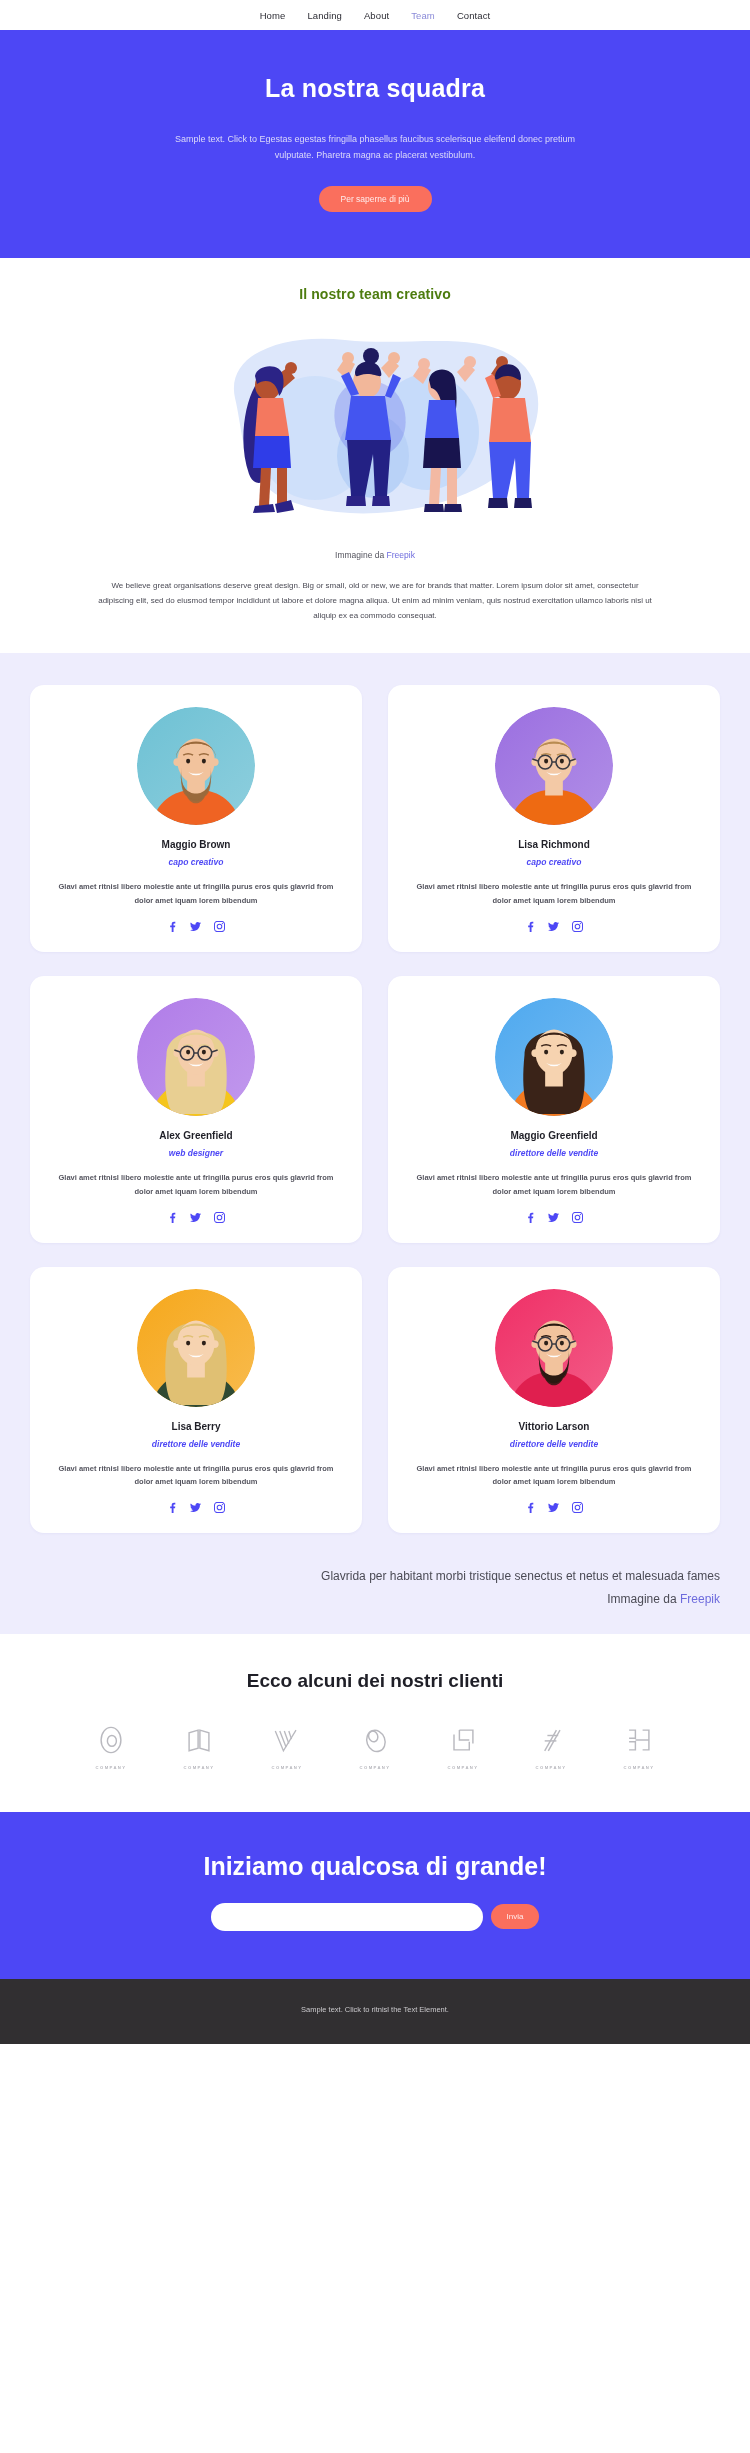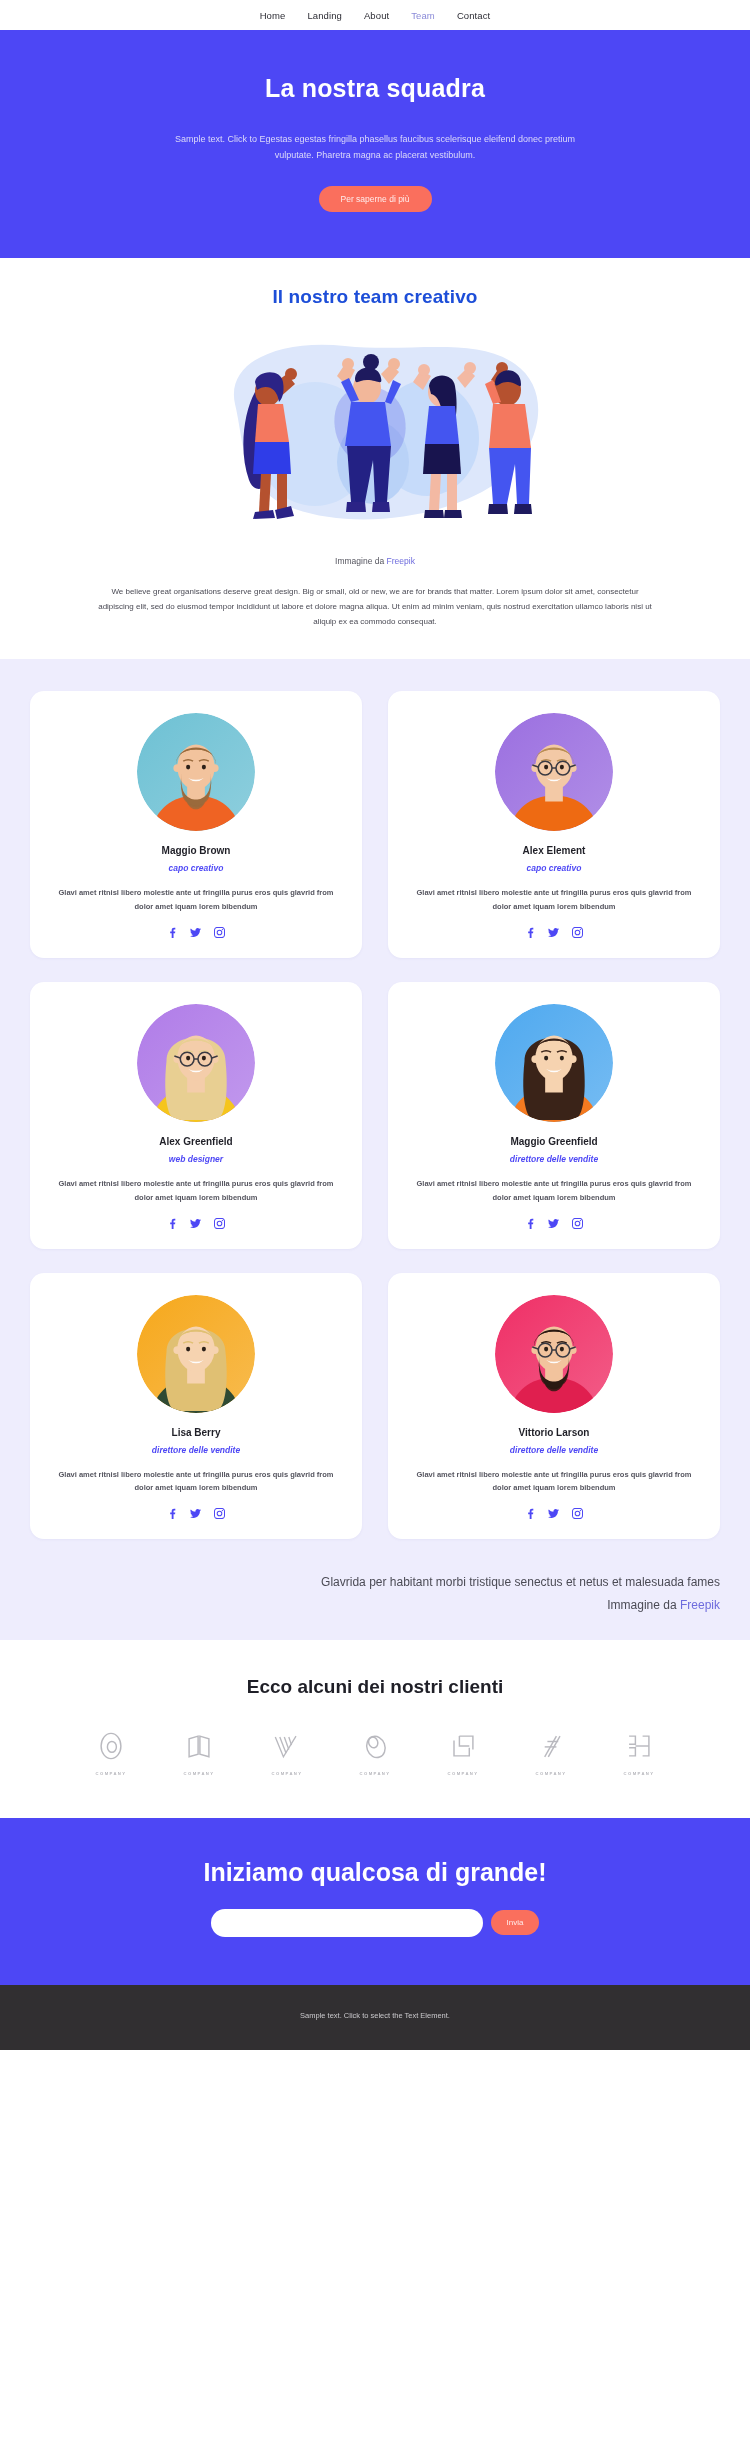--- a/index.html
+++ b/index.html
@@ -62,23 +62,23 @@
     font-family: inherit;
   }
 
   
   .creative {
     background: #ffffff;
     padding: 28px 0 30px;
     text-align: center;
   }
   .section-title {
-    font-size: 19px;
+    font-size: 14px;
     font-weight: bold;
-    color: #1d4ed8;
+    color: #4d7c0f;
     letter-spacing: .1px;
   }
   .illus-wrap {
     width: 360px;
     height: 210px;
     margin: 26px auto 0;
     position: relative;
   }
   .illus-wrap svg { display: block; width: 100%; height: 100%; }
   .caption {
@@ -438,21 +438,21 @@
       <g stroke="#3a3a42" stroke-width="1.6" fill="none">
          <circle cx="51" cy="56" r="7"></circle>
                   <circle cx="69" cy="56" r="7"></circle>
          <line x1="58" y1="56" x2="62" y2="56"></line>
          <line x1="44" y1="55" x2="38" y2="53"></line>
                   <line x1="76" y1="55" x2="82" y2="53"></line>
        </g>
     </g>
   </svg>
           </div>
-    <div class="member-name">Alex Element</div>
+    <div class="member-name">Lisa Richmond</div>
     <div class="member-role">capo creativo</div>
     <div class="member-desc">Glavi amet ritnisl libero molestie ante ut fringilla purus eros quis glavrid from dolor amet iquam lorem bibendum</div>
     <div class="socials">
       <span class="soc-icon">
               <svg width="9" height="11" viewBox="0 0 9 16">
                 <path d="M6 16V9h2.2l.33-2.6H6V4.8c0-.75.2-1.26 1.28-1.26H8.6V1.2A17.7 17.7 0 0 0 6.62 1.1C4.67 1.1 3.33 2.3 3.33 4.5v1.9H1.1V9h2.23v7z"></path>
               </svg>
             </span>
             <span class="soc-icon">
               <svg width="11" height="11" viewBox="0 0 16 13">
@@ -789,16 +789,16 @@
 
   <section class="cta">
     <h2 class="cta-title">Iniziamo qualcosa di grande!</h2>
     <form class="cta-form">
       <input class="cta-input" type="text" placeholder="" style="">
       <button class="cta-submit">Invia</button>
     </form>
   </section>
 
   <footer class="footer">
-    <div class="footer-text">Sample text. Click to select the Text Element.</div>
+    <div class="footer-text">Sample text. Click to ritnisl the Text Element.</div>
   </footer>
 
 </div>
 
 </body></html>

